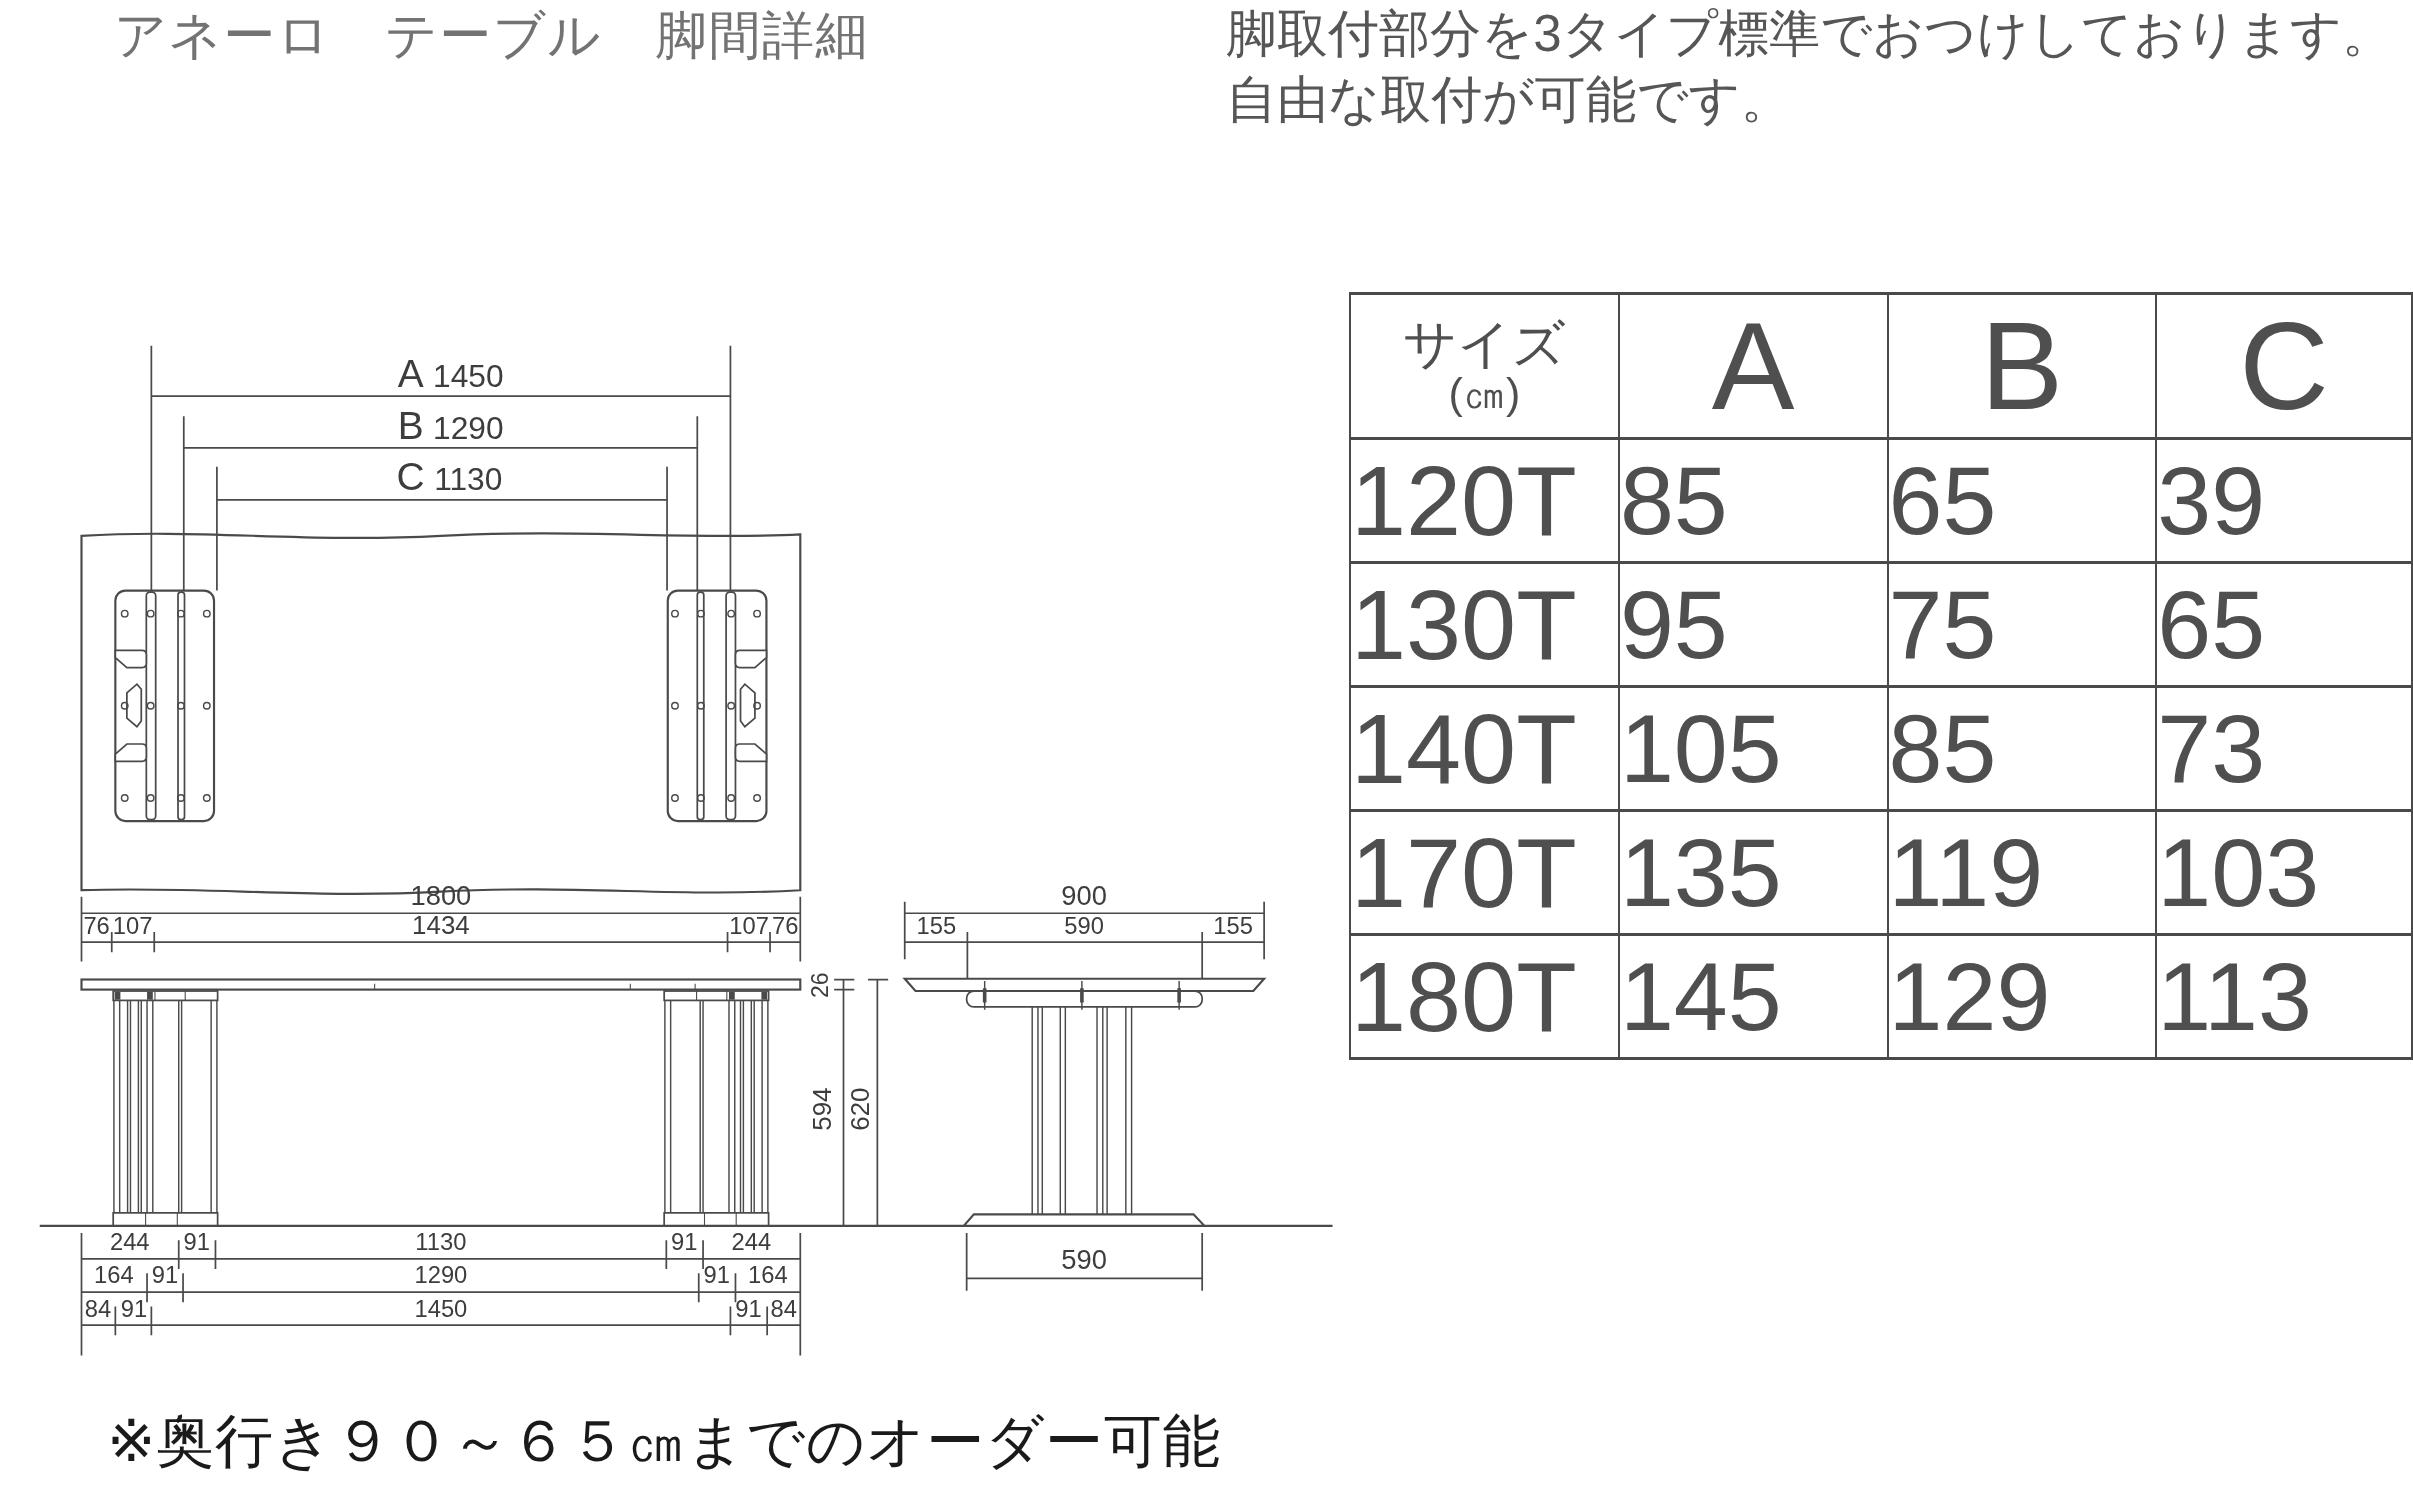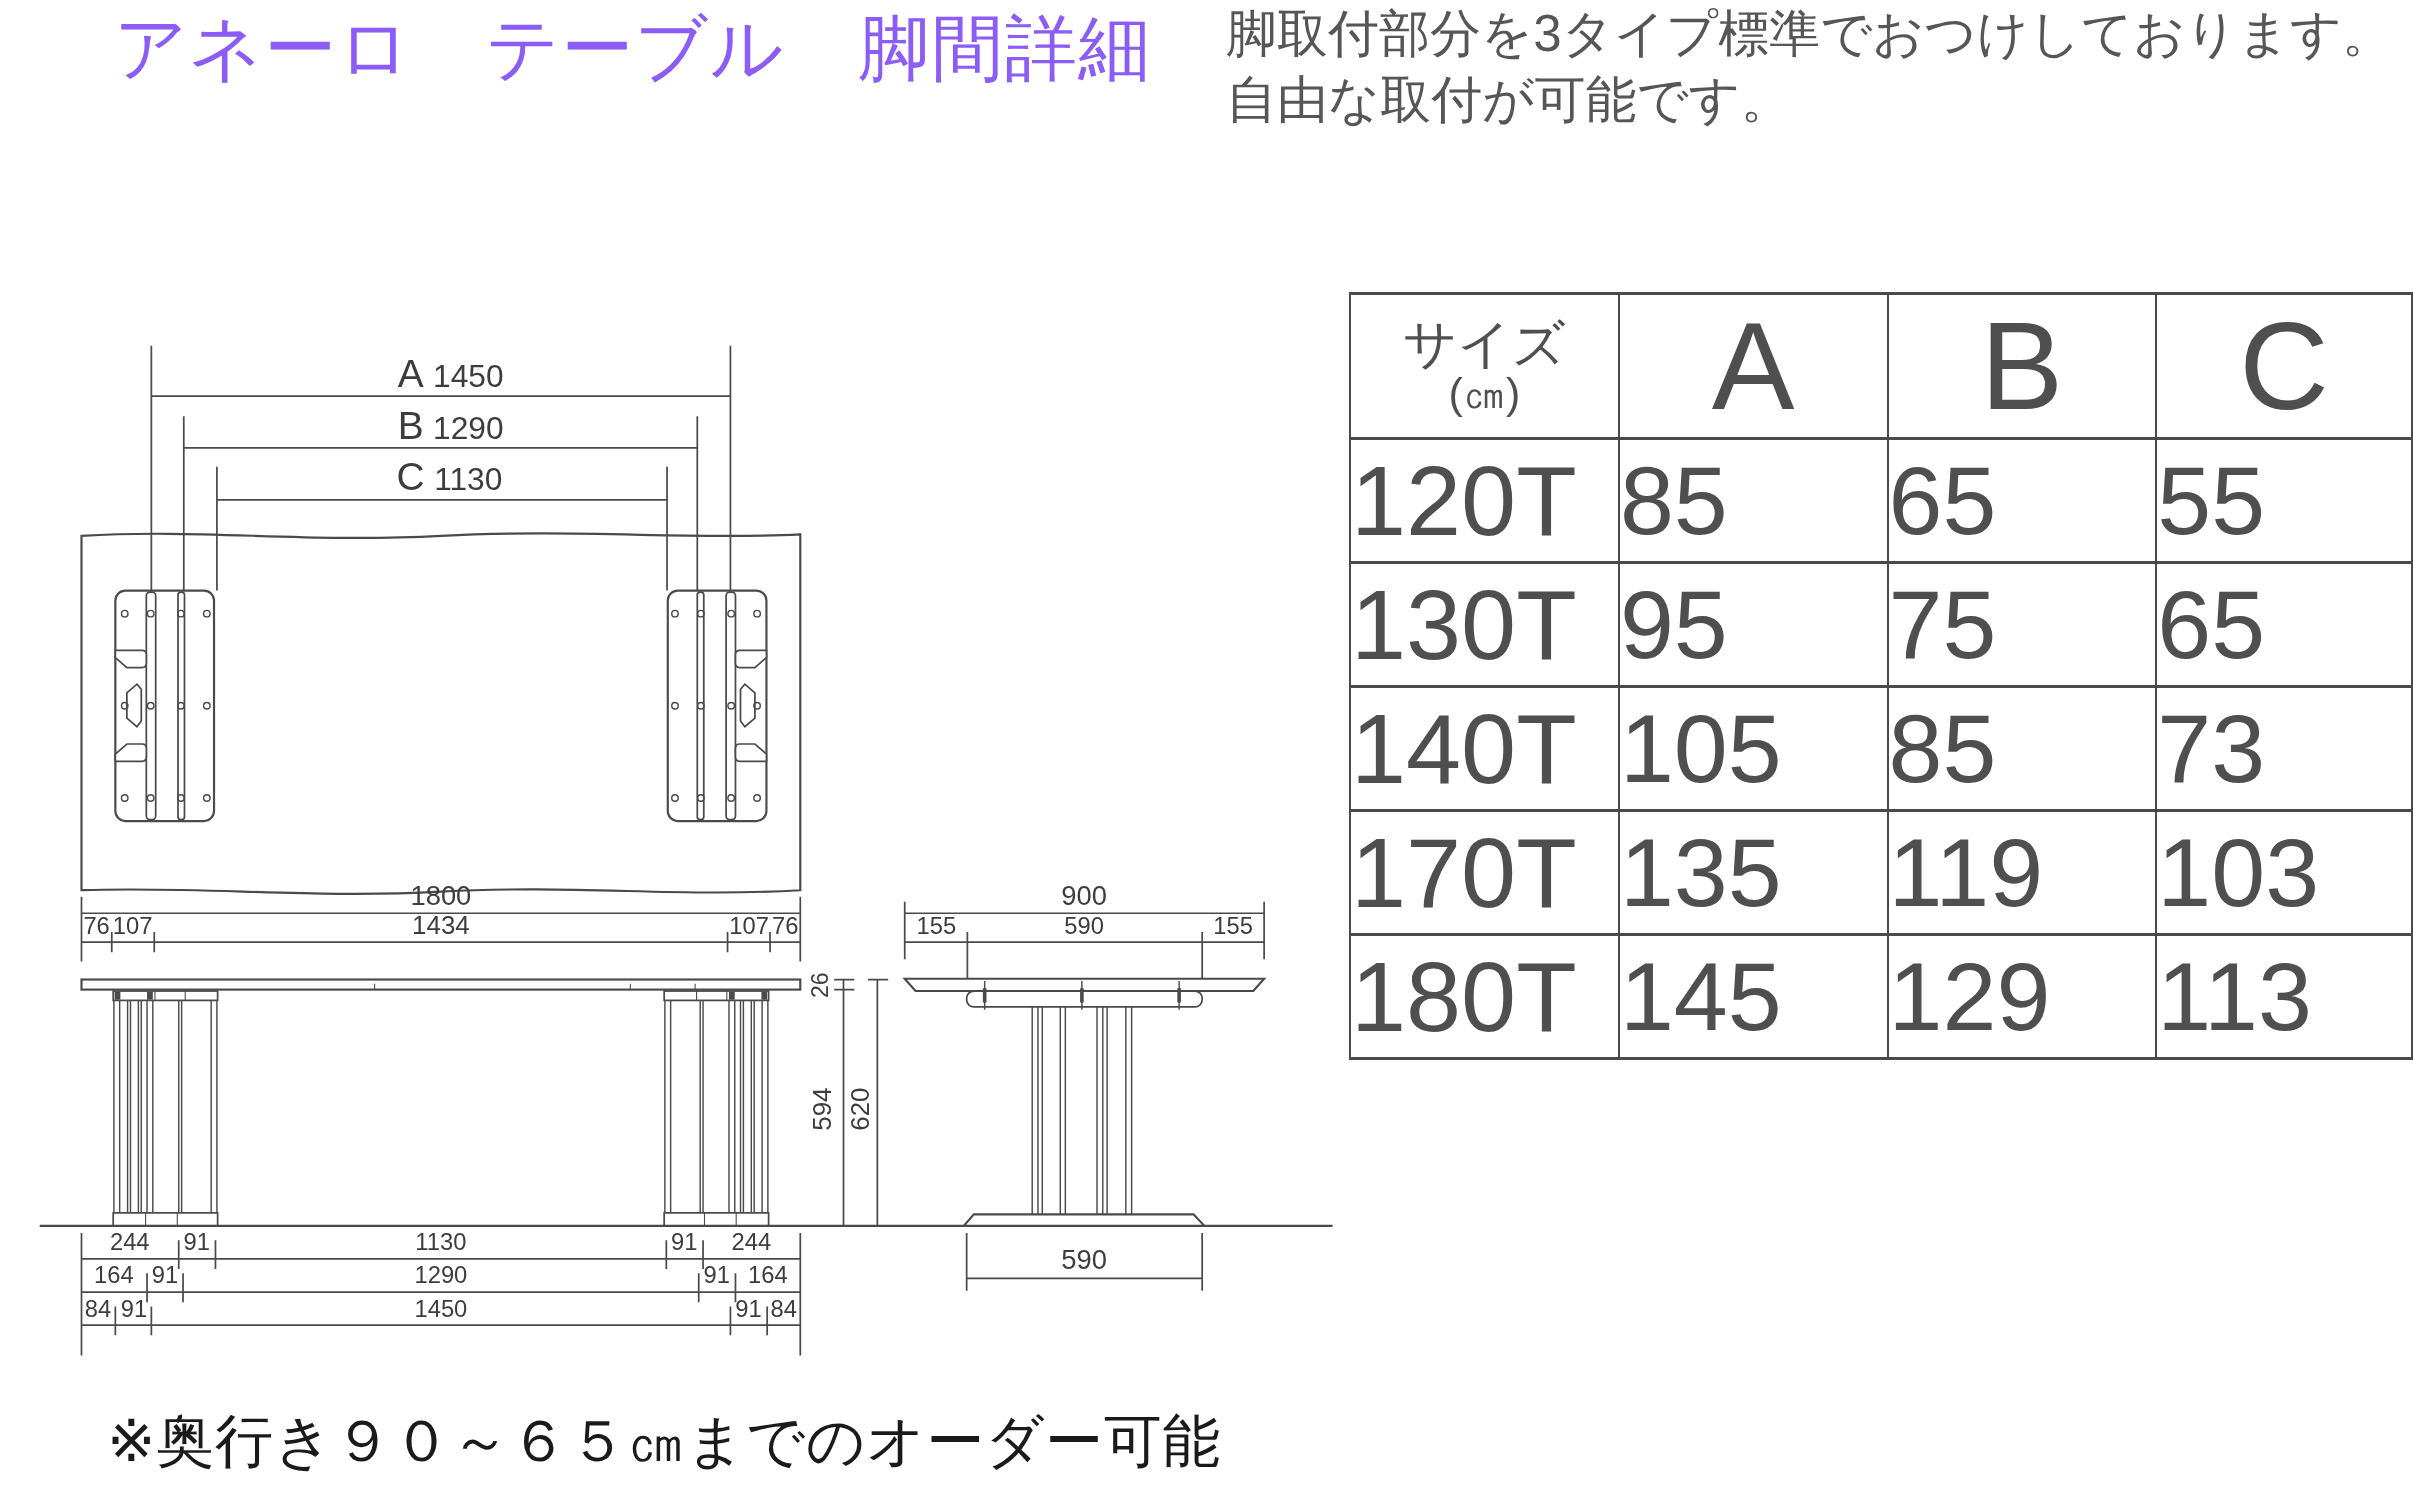--- a/index.html
+++ b/index.html
@@ -2,21 +2,21 @@
 <html style="font-size:11.5px"><head>
 <meta charset="utf-8">
 <style>
   html,body{margin:0;padding:0;}
   body{
     width:2413px;height:1506px;position:relative;overflow:hidden;
     background:#ffffff;font-family:"Liberation Sans","DejaVu Sans",sans-serif;
   }
   .page-title{
     position:absolute;left:114px;top:1.4px;
-    font-size:72px;color:#8b5cf6;letter-spacing:1.4px;white-space:pre;
+    font-size:52px;color:#737373;letter-spacing:1.4px;white-space:pre;
   }
   .page-desc{
     position:absolute;left:1226px;top:1.4px;width:1189px;
     font-size:51px;color:#565656;line-height:1.28;
   }
   .footnote{
     position:absolute;left:107px;top:1403px;
     font-size:58px;color:#1a1a1a;letter-spacing:0.7px;white-space:pre;text-align:center;
   }
   svg.drawing{position:absolute;left:0;top:0;}
@@ -234,21 +234,21 @@
       <th class="st-abc">A</th>
       <th class="st-abc">B</th>
       <th class="st-abc">C</th>
     </tr>
   </thead>
   <tbody>
     <tr>
       <td class="st-label">120T</td>
       <td class="st-val">85</td>
       <td class="st-val">65</td>
-      <td class="st-val">55</td>
+      <td class="st-val">39</td>
     </tr>
     <tr>
       <td class="st-label">130T</td>
       <td class="st-val">95</td>
       <td class="st-val">75</td>
       <td class="st-val">65</td>
     </tr>
     <tr>
       <td class="st-label">140T</td>
       <td class="st-val">105</td>

